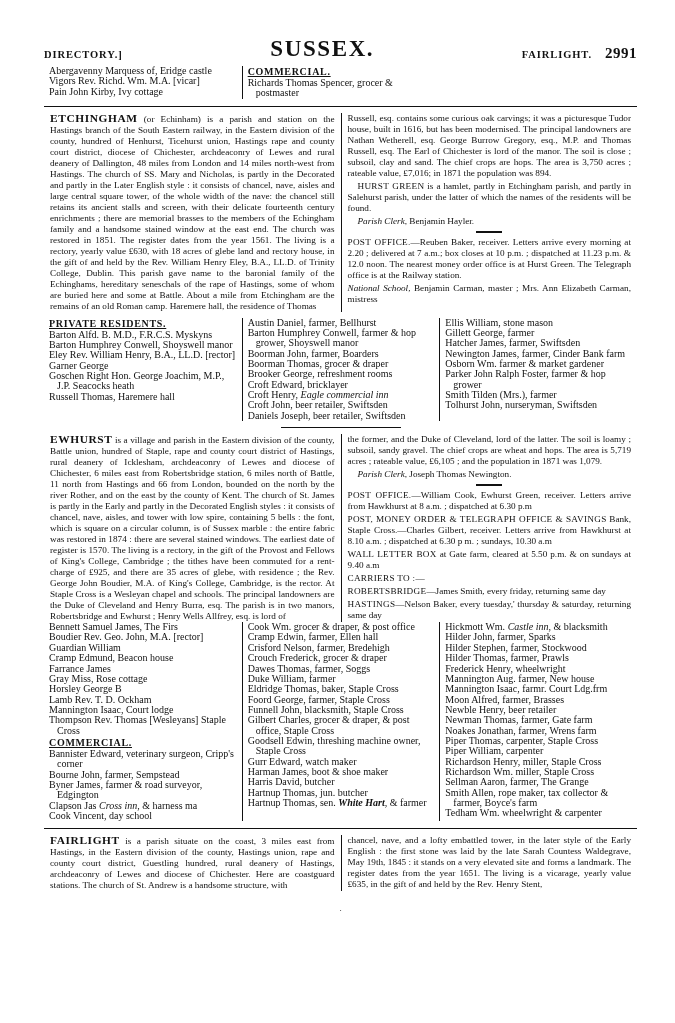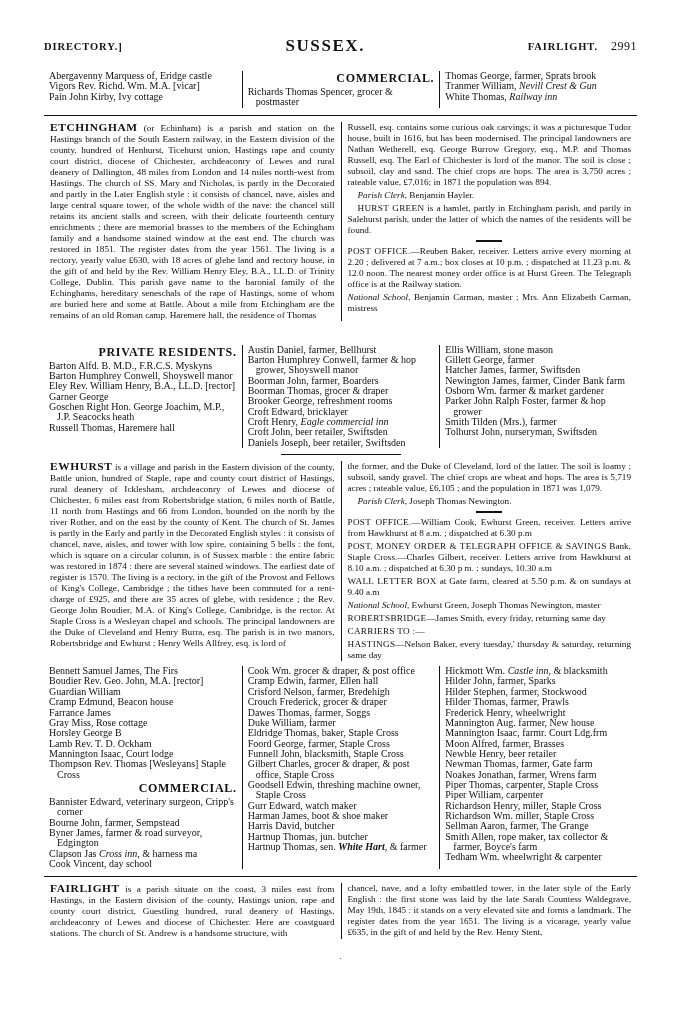--- a/index.html
+++ b/index.html
@@ -20,23 +20,23 @@
     position: relative;
     width: 675px;
     height: 1023px;
     box-sizing: border-box;
     padding: 36px 38px 10px 44px;
   }
 
   
   .runhead {
     display: flex;
-    align-items: flex-start;
+    align-items: flex-end;
     justify-content: space-between;
-    margin-bottom: 15px;
+    margin-bottom: 4px;
   }
   .runhead-left,
   .runhead-right {
     flex: 0 0 auto;
     white-space: nowrap;
   }
   .runhead-center {
     flex: 1 1 auto;
     text-align: center;
   }
@@ -44,27 +44,27 @@
     font-variant: small-caps;
     letter-spacing: .4px;
   }
   .runhead-left span,
   .runhead-right .rh-place {
     font-size: 10.5px;
     font-weight: bold;
     letter-spacing: .9px;
   }
   .runhead-center .rh-county {
-    font-size: 17px;
+    font-size: 23px;
     font-weight: bold;
     letter-spacing: 1.6px;
   }
   .runhead-right .rh-page {
-    font-size: 12px;
-    font-weight: normal;
+    font-size: 15px;
+    font-weight: bold;
     margin-left: 13px;
     letter-spacing: .5px;
   }
 
   
   .cols {
     display: flex;
     width: 100%;
     box-sizing: border-box;
   }
@@ -95,26 +95,27 @@
     padding: 0;
     list-style: none;
   }
   .list li {
     padding-left: 8px;
     text-indent: -8px;
     margin: 0;
   }
 
   .hd-center {
-    text-align: right;
+    text-align: left;
     font-variant: small-caps;
-    font-size: 12px;
+    font-size: 10px;
     letter-spacing: .7px;
     font-weight: bold;
     margin-bottom: 1px;
+    text-decoration: underline;
   }
   .sc {
     font-variant: small-caps;
     letter-spacing: .3px;
   }
   .ital { font-style: italic; }
   .bold { font-weight: bold; }
   .placename {
     font-weight: bold;
     font-size: 11.4px;
@@ -176,46 +177,39 @@
         <li>Vigors Rev. Richd. Wm. M.A. [vicar]</li>
         <li>Pain John Kirby, Ivy cottage</li>
       </ul>
     </div>
     <div class="col rule-l">
       <div class="hd-center">COMMERCIAL.</div>
       <ul class="list">
         <li>Richards Thomas Spencer, grocer &amp; postmaster</li>
       </ul>
     </div>
-    <div class="col rule-l">
-      <ul class="list">
-        <li>Thomas George, farmer, Sprats brook</li>
-        <li>Tranmer William, <span class="ital">Nevill Crest &amp; Gun</span></li>
-        <li>White Thomas, <span class="ital">Railway inn</span></li>
-      </ul>
-    </div>
   </div>
 
   <hr class="hr-full">
 
   <div class="cols c2">
     <div class="col body-txt">
       <p><span class="placename">ETCHINGHAM</span> <span>(or Echinham) is a parish and station on the Hastings branch of the South Eastern railway, in the Eastern division of the county, hundred of Henhurst, Ticehurst union, Hastings rape and county court district, diocese of Chichester, archdeaconry of Lewes and rural deanery of Dallington, 48 miles from London and 14 miles north-west from Hastings. The church of SS. Mary and Nicholas, is partly in the Decorated and partly in the Later English style : it consists of chancel, nave, aisles and large central square tower, of the whole width of the nave: the chancel still retains its ancient stalls and screen, with their delicate fourteenth century enrichments ; there are memorial brasses to the members of the Echingham family and a handsome stained window at the east end. The church was restored in 1851. The register dates from the year 1561. The living is a rectory, yearly value £630, with 18 acres of glebe land and rectory house, in the gift of and held by the Rev. William Henry Eley, B.A., LL.D. of Trinity College, Dublin. This parish gave name to the baronial family of the Echinghams, hereditary seneschals of the rape of Hastings, some of whom are buried here and some at Battle. About a mile from Etchingham are the remains of an old Roman camp. Haremere hall, the residence of Thomas</span></p>
     </div>
     <div class="col body-txt rule-l">
       <p>Russell, esq. contains some curious oak carvings; it was a picturesque Tudor house, built in 1616, but has been modernised. The principal landowners are Nathan Wetherell, esq. George Burrow Gregory, esq., M.P. and Thomas Russell, esq. The Earl of Chichester is lord of the manor. The soil is close ; subsoil, clay and sand. The chief crops are hops. The area is 3,750 acres ; rateable value, £7,016; in 1871 the population was 894.</p>
+      <p class="indent"><span class="sc">HURST GREEN</span> is a hamlet, partly in Etchingham parish, and partly in Salehurst parish, under the latter of which the names of the residents will be found.</p>
       <p class="indent"><span class="ital">Parish Clerk</span><span>, Benjamin Hayler.</span></p>
-      <p class="indent"><span class="sc">HURST GREEN</span> is a hamlet, partly in Etchingham parish, and partly in Salehurst parish, under the latter of which the names of the residents will be found.</p>
       <div class="dash-sep"><i></i></div>
       <p><span class="sc">POST OFFICE.</span><span>—Reuben Baker, receiver. Letters arrive every morning at 2.20 ; delivered at 7 a.m.; box closes at 10 p.m. ; dispatched at 11.23 p.m. &amp; 12.0 noon. The nearest money order office is at Hurst Green. The Telegraph office is at the Railway station.</span></p>
       <p><span class="ital">National School</span><span>, Benjamin Carman, master ; Mrs. Ann Elizabeth Carman, mistress</span></p>
     </div>
   </div>
 
-  <div class="cols c3" style="margin-top:24px">
+  <div class="cols c3" style="margin-top:6px">
     <div class="col">
       <div class="hd-center">PRIVATE RESIDENTS.</div>
       <ul class="list">
         <li>Barton Alfd. B. M.D., F.R.C.S. Myskyns</li>
         <li>Barton Humphrey Conwell, Shoyswell manor</li>
         <li>Eley Rev. William Henry, B.A., LL.D. [rector]</li>
         <li>Garner George</li>
         <li>Goschen Right Hon. George Joachim, M.P., J.P. Seacocks heath</li>
         <li>Russell Thomas, Haremere hall</li>
       </ul>
@@ -253,28 +247,27 @@
     <div class="col body-txt">
       <p><span class="placename">EWHURST</span> <span>is a village and parish in the Eastern division of the county, Battle union, hundred of Staple, rape and county court district of Hastings, rural deanery of Icklesham, archdeaconry of Lewes and diocese of Chichester, 6 miles east from Robertsbridge station, 6 miles north of Battle, 11 north from Hastings and 66 from London, bounded on the north by the river Rother, and on the east by the county of Kent. The church of St. James is partly in the Early and partly in the Decorated English styles : it consists of chancel, nave, aisles, and tower with low spire, containing 5 bells : the font, which is square on a circular column, is of Sussex marble : the entire fabric was restored in 1874 : there are several stained windows. The earliest date of register is 1570. The living is a rectory, in the gift of the Provost and Fellows of King's College, Cambridge ; the tithes have been commuted for a rent-charge of £925, and there are 35 acres of glebe, with residence ; the Rev. George John Boudier, M.A. of King's College, Cambridge, is the rector. At Staple Cross is a Wesleyan chapel and schools. The principal landowners are the Duke of Cleveland and Henry Burra, esq. The parish is in two manors, Robertsbridge and Ewhurst ; Henry Wells Allfrey, esq. is lord of</span></p>
     </div>
     <div class="col body-txt rule-l">
       <p>the former, and the Duke of Cleveland, lord of the latter. The soil is loamy ; subsoil, sandy gravel. The chief crops are wheat and hops. The area is 5,719 acres ; rateable value, £6,105 ; and the population in 1871 was 1,079.</p>
       <p class="indent"><span class="ital">Parish Clerk</span><span>, Joseph Thomas Newington.</span></p>
       <div class="dash-sep"><i></i></div>
       <p><span class="sc">POST OFFICE.</span><span>—William Cook, Ewhurst Green, receiver. Letters arrive from Hawkhurst at 8 a.m. ; dispatched at 6.30 p.m</span></p>
       <p><span class="sc">POST, MONEY ORDER &amp; TELEGRAPH OFFICE &amp; SAVINGS</span> <span>Bank, Staple Cross.—Charles Gilbert, receiver. Letters arrive from Hawkhurst at 8.10 a.m. ; dispatched at 6.30 p m. ; sundays, 10.30 a.m</span></p>
       <p><span class="sc">WALL LETTER BOX</span><span> at Gate farm, cleared at 5.50 p.m. &amp; on sundays at 9.40 a.m</span></p>
-      <p><span class="ital">National School</span><span>, Ewhurst Green, Joseph Thomas Newington, master</span></p>
+      <p><span class="sc">CARRIERS TO :—</span></p>
       <p><span class="sc">ROBERTSBRIDGE</span><span>—James Smith, every friday, returning same day</span></p>
-      <p><span class="sc">CARRIERS TO :—</span></p>
       <p><span class="sc">HASTINGS</span><span>—Nelson Baker, every tuesday,' thursday &amp; saturday, returning same day</span></p>
     </div>
   </div>
 
-  <div class="cols c3" style="margin-top:5px">
+  <div class="cols c3" style="">
     <div class="col">
       <ul class="list">
         <li>Bennett Samuel James, The Firs</li>
         <li>Boudier Rev. Geo. John, M.A. [rector]</li>
         <li>Guardian William</li>
         <li>Cramp Edmund, Beacon house</li>
         <li>Farrance James</li>
         <li>Gray Miss, Rose cottage</li>
         <li>Horsley George B</li>
         <li>Lamb Rev. T. D. Ockham</li>

